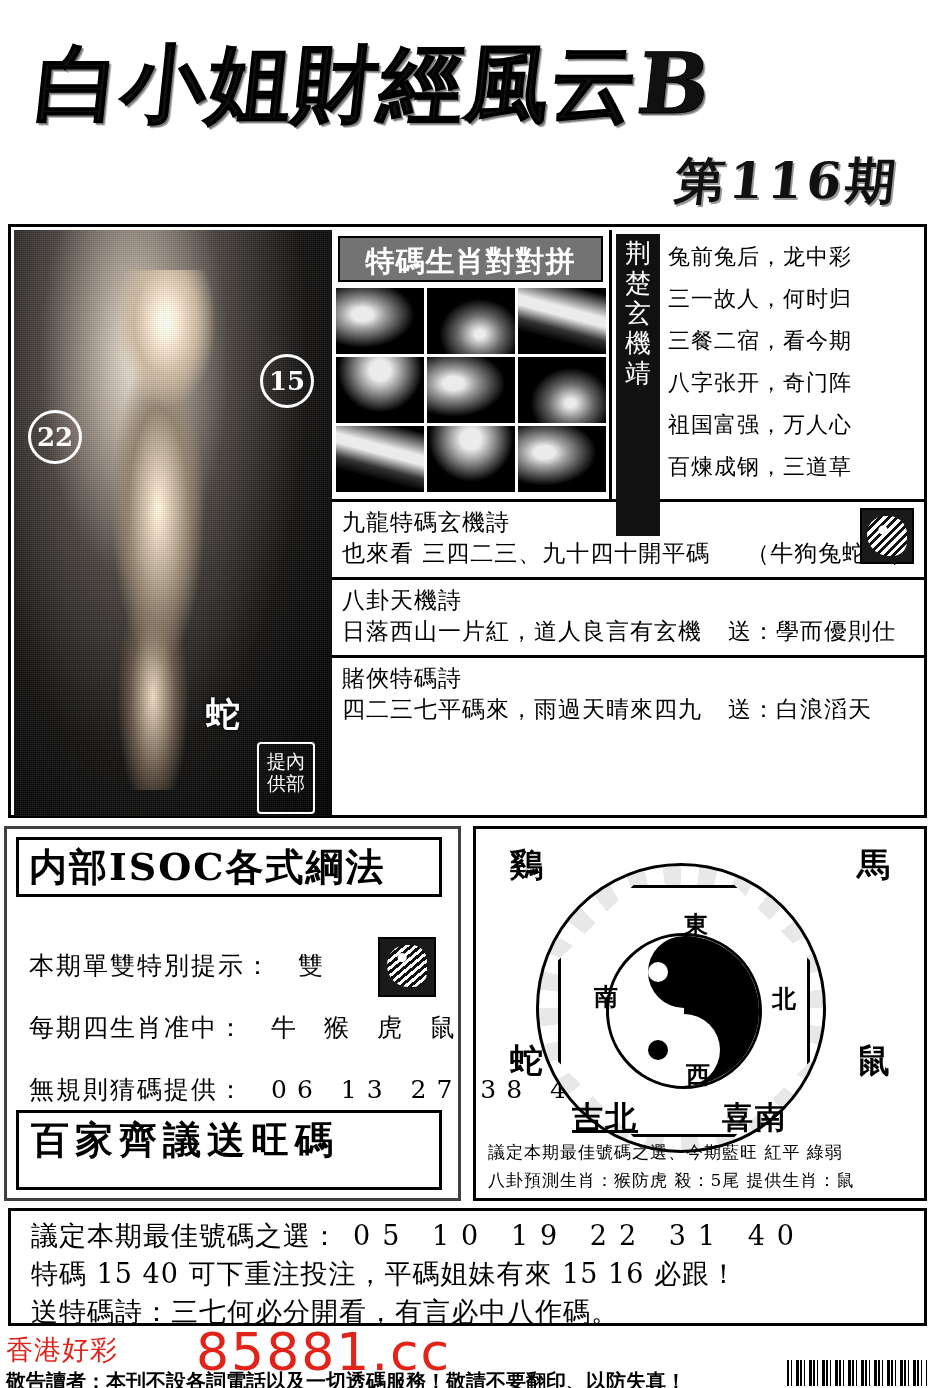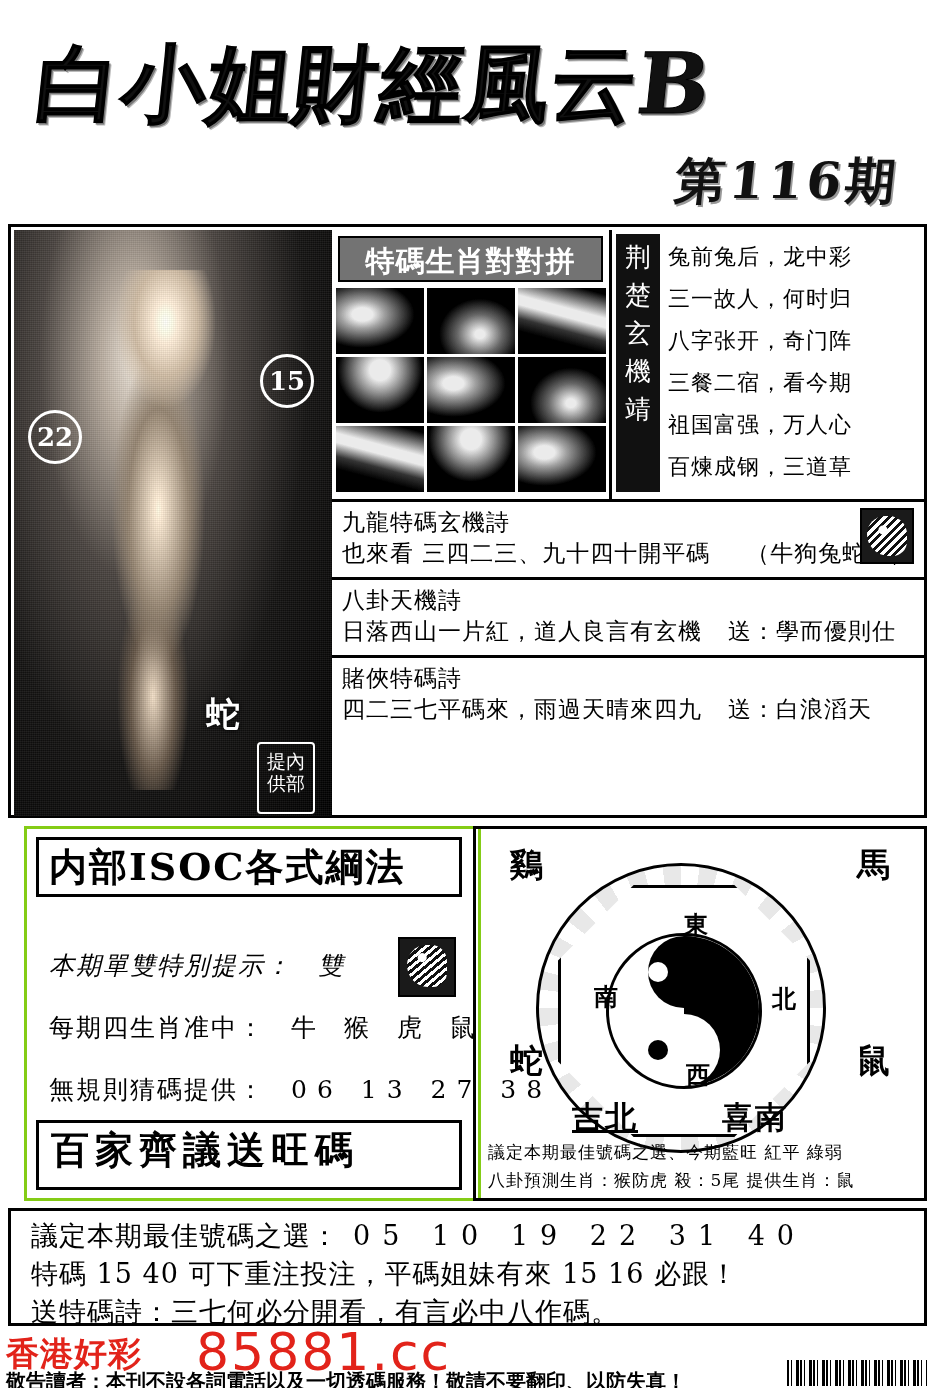--- a/index.html
+++ b/index.html
@@ -205,26 +205,26 @@
 
   .couplets {
     position: absolute;
     left: 280px; top: 0;
     width: 309px; height: 269px;
   }
   .couplet-side {
     position: absolute;
     left: 4px; top: 4px;
     width: 44px;
-    height: 258px;
+    height: 302px;
     background: #111;
     color: #fff;
     font-family: "DejaVu Serif", serif;
     font-size: 26px;
-    line-height: 38px;
+    line-height: 30px;
     text-align: center;
     padding-top: 4px;
     box-sizing: border-box;
   }
   .couplet-lines {
     position: absolute;
     left: 56px; top: 6px;
     width: 248px;
   }
   .couplet-lines div {
@@ -282,24 +282,24 @@
     background:
       radial-gradient(circle at 40% 35%, #fff 0 4px, rgba(0,0,0,0) 5px),
       repeating-linear-gradient(135deg, #fff 0 3px, #111 3px 6px);
     border-radius: 50% 50% 40% 60%;
   }
 
   
   .panel-left {
     position: absolute;
     top: 826px;
-    left: 24px;
+    left: 4px;
     width: 457px;
     height: 375px;
-    border: 3px solid #84cc16;
+    border: 3px solid #404040;
     box-sizing: border-box;
   }
   .isoc-title {
     position: absolute;
     top: 8px; left: 9px;
     width: 426px;
     height: 60px;
     border: 3px solid #000;
     box-sizing: border-box;
     font-family: "DejaVu Serif", serif;
@@ -311,21 +311,21 @@
   }
   .tip-row {
     position: absolute;
     left: 22px;
     font-family: "DejaVu Serif", serif;
     font-size: 25px;
     letter-spacing: 2px;
     white-space: nowrap;
   }
   .tip-row .val { margin-left: 26px; letter-spacing: 10px; }
-  .tip-1 { top: 120px; font-style: italic; }
+  .tip-1 { top: 120px; }
   .tip-2 { top: 182px; }
   .tip-3 { top: 244px; }
   .stamp-snake2 {
     position: absolute;
     right: 22px; top: 108px;
     width: 54px; height: 56px;
     border: 2px solid #000;
     background: #1a1a1a;
   }
   .stamp-snake2 span {
@@ -335,21 +335,21 @@
     background:
       radial-gradient(circle at 38% 30%, #fff 0 4px, rgba(0,0,0,0) 5px),
       repeating-linear-gradient(140deg, #fff 0 3px, #111 3px 6px);
     border-radius: 55% 45% 40% 60%;
   }
   .baijia {
     position: absolute;
     left: 9px;
     bottom: 8px;
     width: 426px;
-    height: 70px;
+    height: 80px;
     border: 3px solid #000;
     box-sizing: border-box;
     font-family: "DejaVu Serif", serif;
     font-size: 38px;
     font-weight: bold;
     letter-spacing: 6px;
     line-height: 54px;
     padding-left: 12px;
   }
 
@@ -483,22 +483,22 @@
   .footer {
     position: absolute;
     left: 0; top: 1326px;
     width: 935px;
     height: 62px;
   }
   .watermark-left {
     position: absolute;
     left: 6px; top: 6px;
     font-family: "DejaVu Serif", serif;
-    font-size: 33px;
-    font-weight: bold;
+    font-size: 27px;
+    font-weight: normal;
     color: #e2231a;
     letter-spacing: 1px;
   }
   .watermark-site {
     position: absolute;
     left: 196px; top: -4px;
     font-family: "DejaVu Sans", sans-serif;
     font-size: 52px;
     font-weight: normal;
     color: #e2231a;
@@ -576,22 +576,22 @@
                 <i></i>
               </div>
           </div>
         </div>
 
         <div class="couplets">
           <div class="couplet-side">荆楚玄機靖</div>
           <div class="couplet-lines">
             <div>兔前兔后，龙中彩</div>
             <div>三一故人，何时归</div>
+            <div>三餐二宿，看今期</div>
             <div>八字张开，奇门阵</div>
-            <div>三餐二宿，看今期</div>
             <div>祖国富强，万人心</div>
             <div>百煉成钢，三道草</div>
           </div>
         </div>
       </div>
 
       <div class="poem poem-1">
         <div class="poem-title">九龍特碼玄機詩</div>
         <div class="poem-body">
           <span>也來看 三四二三、九十四十開平碼</span><span class="paren">（牛狗兔蛇猴）</span>

